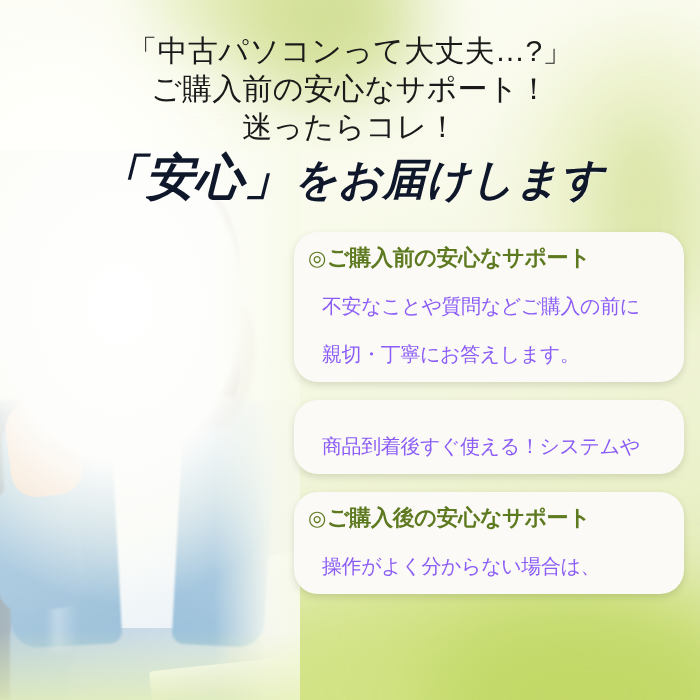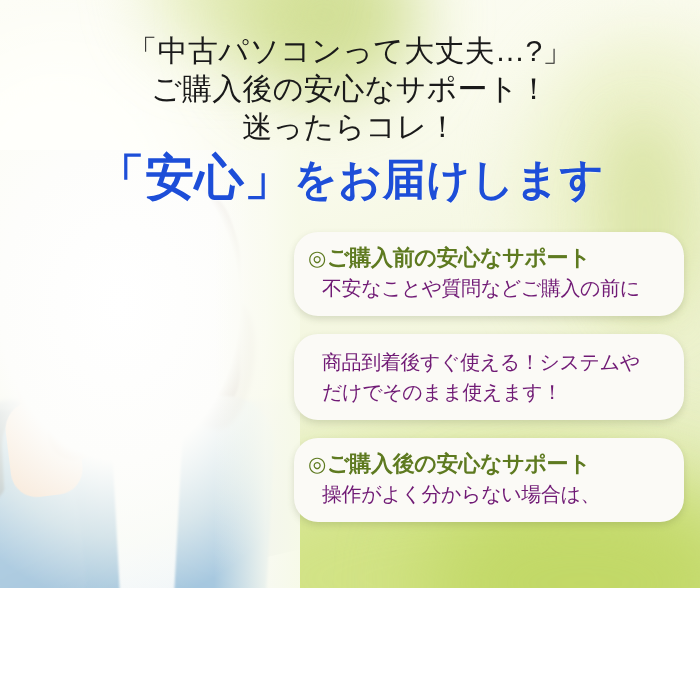--- a/index.html
+++ b/index.html
@@ -10,21 +10,21 @@
   body {
     width: 700px;
     height: 700px;
     overflow: hidden;
     font-family: "Liberation Sans", "DejaVu Sans", sans-serif;
   }
 
   .banner {
     position: relative;
     width: 700px;
-    height: 588px;
+    height: 700px;
     overflow: hidden;
     background: #fbfcf2;
   }
 
   
   .bg-base {
     position: absolute;
     inset: 0;
     background:
       linear-gradient(160deg, #fdfdf6 0%, #fafbee 30%, #f3f6de 58%, #eaf0c8 78%, #e2ecb4 100%);
@@ -331,27 +331,28 @@
   .headline-line {
     color: #1a1a1a;
     font-size: 30px;
     line-height: 38px;
     letter-spacing: 0.3px;
     font-weight: 500;
     white-space: nowrap;
   }
   .headline-emph {
     margin-top: 6px;
-    color: #1d4ed8;
+    color: #0f172a;
     font-size: 43px;
     line-height: 50px;
     font-weight: bold;
     letter-spacing: 0.5px;
     white-space: nowrap;
     text-shadow: 0 1px 1px rgba(255,255,255,0.55);
+    font-style: italic;
   }
   .emph-strong { font-size: 49px; }
 
   
   .cards {
     position: absolute;
     left: 294px; top: 232px;
     width: 390px;
     z-index: 7;
   }
@@ -370,23 +371,23 @@
     font-weight: bold;
     letter-spacing: -0.3px;
     white-space: nowrap;
   }
   .card-title .bullet {
     font-weight: normal;
     font-size: 21px;
     margin-right: 1px;
   }
   .card-body {
-    margin-top: 2px;
+    margin-top: 20px;
     padding-left: 14px;
-    color: #701a75;
+    color: #8b5cf6;
     font-size: 20px;
     line-height: 28px;
     letter-spacing: -0.4px;
     white-space: nowrap;
   }
 </style>
 </head>
 <body>
 
 <div class="banner">
@@ -434,39 +435,39 @@
     <div class="finger f3"></div>
     <div class="finger f4"></div>
     <div class="palm"></div>
     <div class="ok-ring"></div>
     <div class="photo-fade-r"></div>
     <div class="photo-fade-b"></div>
   </div>
 
   <div class="headline">
     <div class="headline-line">「中古パソコンって大丈夫…?」</div>
-    <div class="headline-line">ご購入後の安心なサポート！</div>
+    <div class="headline-line">ご購入前の安心なサポート！</div>
     <div class="headline-line">迷ったらコレ！</div>
     <div class="headline-emph">
       <span class="emph-strong">「安心」</span><span>をお届けします</span>
     </div>
   </div>
 
   <div class="cards">
 
     <div class="card">
       <div class="card-title">
         <span class="bullet">◎</span><span>ご購入前の安心なサポート</span>
       </div>
       <div class="card-body">不安なことや質問などご購入の前に</div>
+      <div class="card-body">親切・丁寧にお答えします。</div>
     </div>
 
     <div class="card">
       <div class="card-body">商品到着後すぐ使える！システムや</div>
-      <div class="card-body">だけでそのまま使えます！</div>
     </div>
 
     <div class="card">
       <div class="card-title">
         <span class="bullet">◎</span><span>ご購入後の安心なサポート</span>
       </div>
       <div class="card-body">操作がよく分からない場合は、</div>
     </div>
 
   </div>

